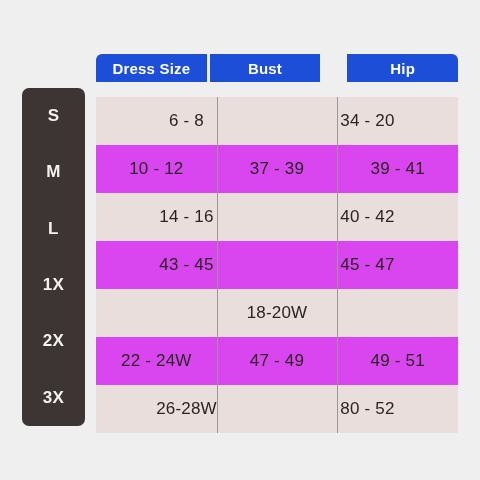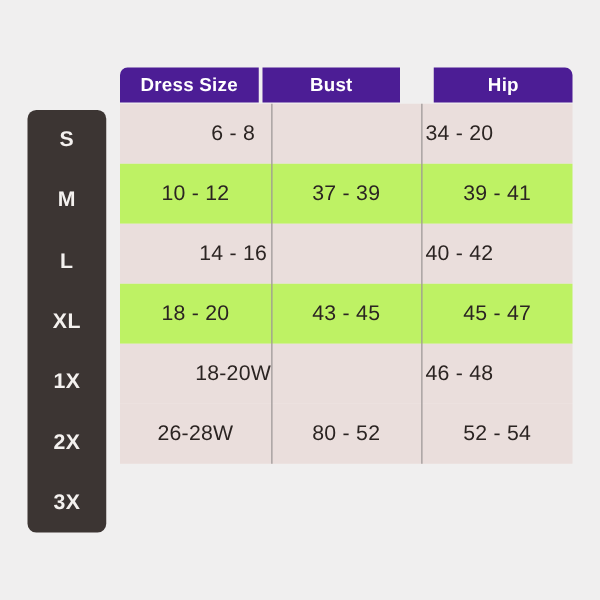--- a/index.html
+++ b/index.html
@@ -56,43 +56,43 @@
   }
 
   
   #table-header {
     display: flex;
     height: 28px;
     gap: 3px;
   }
   .head-cell {
     flex: 1 1 0;
-    background: #4c1d95;
+    background: #1d4ed8;
     color: #ffffff;
     font-size: 15px;
     font-weight: 700;
     letter-spacing: 0.2px;
     display: flex;
     align-items: center;
     justify-content: center;
   }
   .head-cell.first  { border-top-left-radius: 6px;  border-bottom-left-radius: 0; }
   .head-cell.last   { border-top-right-radius: 6px; border-bottom-right-radius: 0; margin-left: 24px; }
 
   
   #table-body {
     position: relative;
-    margin-top: 1px;
+    margin-top: 15px;
   }
   .data-row {
     display: flex;
     height: 48px;
   }
   .data-row.shade-dark  { background: #eadedc; }
-  .data-row.shade-light { background: #bef264; }
+  .data-row.shade-light { background: #d946ef; }
 
   .data-cell {
     flex: 1 1 0;
     display: flex;
     align-items: center;
     justify-content: center;
     color: #2b2422;
     font-size: 17px;
     font-weight: 400;
     letter-spacing: 0.2px;
@@ -118,23 +118,20 @@
 
   <div id="size-sidebar">
     <div class="size-cell">
         <span>S</span>
       </div>
     <div class="size-cell">
         <span>M</span>
       </div>
     <div class="size-cell">
         <span>L</span>
-      </div>
-    <div class="size-cell">
-        <span>XL</span>
       </div>
     <div class="size-cell">
         <span>1X</span>
       </div>
     <div class="size-cell">
         <span>2X</span>
       </div>
     <div class="size-cell">
         <span>3X</span>
       </div>
@@ -169,33 +166,35 @@
         <div class="data-cell">37 - 39</div>
         <div class="data-cell">39 - 41</div>
       </div>
 
       <div class="data-row shade-dark">
         <div class="data-cell">14 - 16</div>
         <div class="data-cell">40 - 42</div>
       </div>
 
       <div class="data-row shade-light">
-        <div class="data-cell">18 - 20</div>
         <div class="data-cell">43 - 45</div>
         <div class="data-cell">45 - 47</div>
       </div>
 
       <div class="data-row shade-dark">
         <div class="data-cell">18-20W</div>
-        <div class="data-cell">46 - 48</div>
-      </div>
-
+      </div>
+
+      <div class="data-row shade-light">
+        <div class="data-cell">22 - 24W</div>
+        <div class="data-cell">47 - 49</div>
+        <div class="data-cell">49 - 51</div>
+      </div>
 
       <div class="data-row shade-dark">
         <div class="data-cell">26-28W</div>
         <div class="data-cell">80 - 52</div>
-        <div class="data-cell">52 - 54</div>
       </div>
 
     </div>
   </div>
 
 </div>
 
 </body></html>

